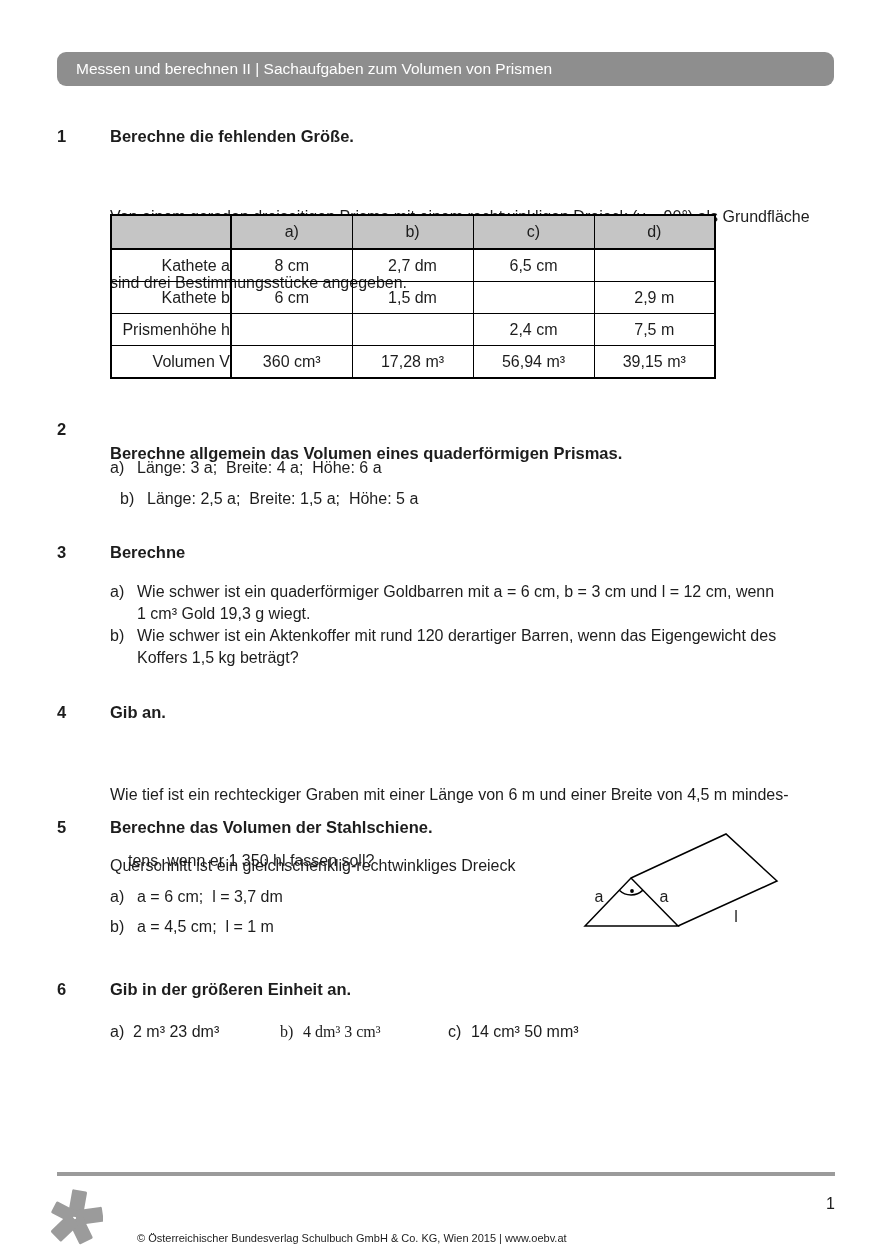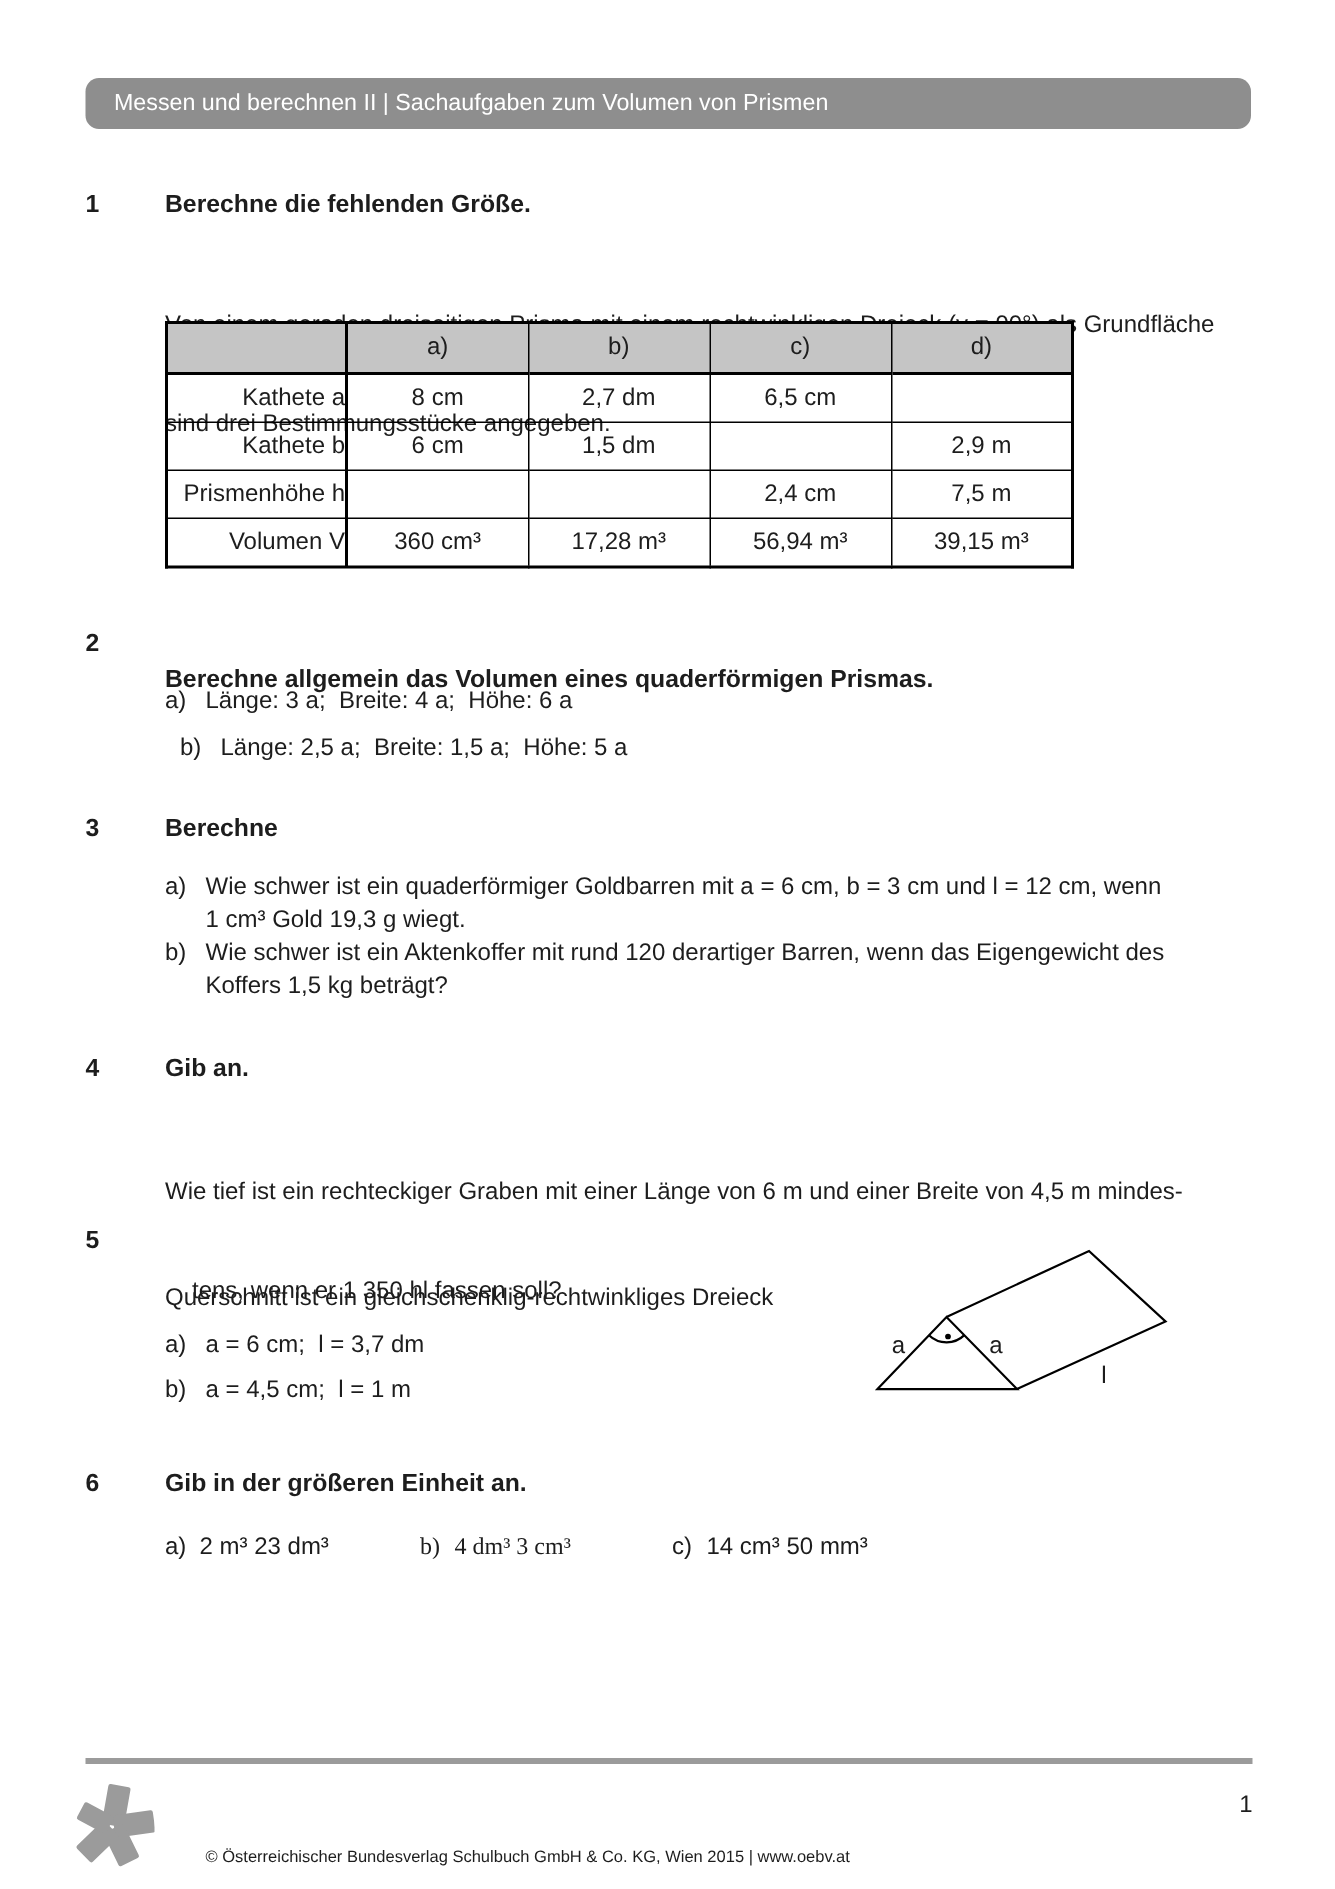--- a/index.html
+++ b/index.html
@@ -107,20 +107,21 @@
   <div class="abs body item" style="left:110px; top:625px;"><span class="marker">b)</span><span class="lines"><span class="line">Wie schwer ist ein Aktenkoffer mit rund 120 derartiger Barren, wenn das Eigengewicht des</span><span class="line">Koffers 1,5 kg beträgt?</span></span></div>
 
   <div class="abs num" style="left:57px; top:703px;">4</div>
   <div class="abs heading" style="left:110px; top:703px;">Gib an.</div>
   <div class="abs body" style="left:110px; top:740px;">
     <span style="display:block;">Wie tief ist ein rechteckiger Graben mit einer Länge von 6 m und einer Breite von 4,5 m mindes-</span>
     <span style="display:block;margin-left:18px;">tens, wenn er 1 350 hl fassen soll?</span>
   </div>
 
   <div class="abs num" style="left:57px; top:818px;">5</div>
+  <div class="abs heading" style="left:110px; top:818px;">Berechne das Volumen der Stahlschiene.</div>
   <div class="abs body" style="left:110px; top:855px;">Querschnitt ist ein gleichschenklig-rechtwinkliges Dreieck</div>
   <div class="abs body item" style="left:110px; top:886px;"><span class="marker">a)</span><span>a = 6 cm;  l = 3,7 dm</span></div>
   <div class="abs body item" style="left:110px; top:916px;"><span class="marker">b)</span><span>a = 4,5 cm;  l = 1 m</span></div>
 
   <svg class="abs" style="left:570px; top:823px;" width="230" height="118" viewBox="0 0 230 118">
     <g fill="none" stroke="#000000" stroke-width="1.5" stroke-linejoin="miter">
       <polygon points="15,103 61,55 108,103"></polygon>
       <polyline points="61,55 156,11 207,58 108,103"></polyline>
       <path d="M 49.3 67.2 A 17 17 0 0 0 72.9 67.1"></path>
     </g>

